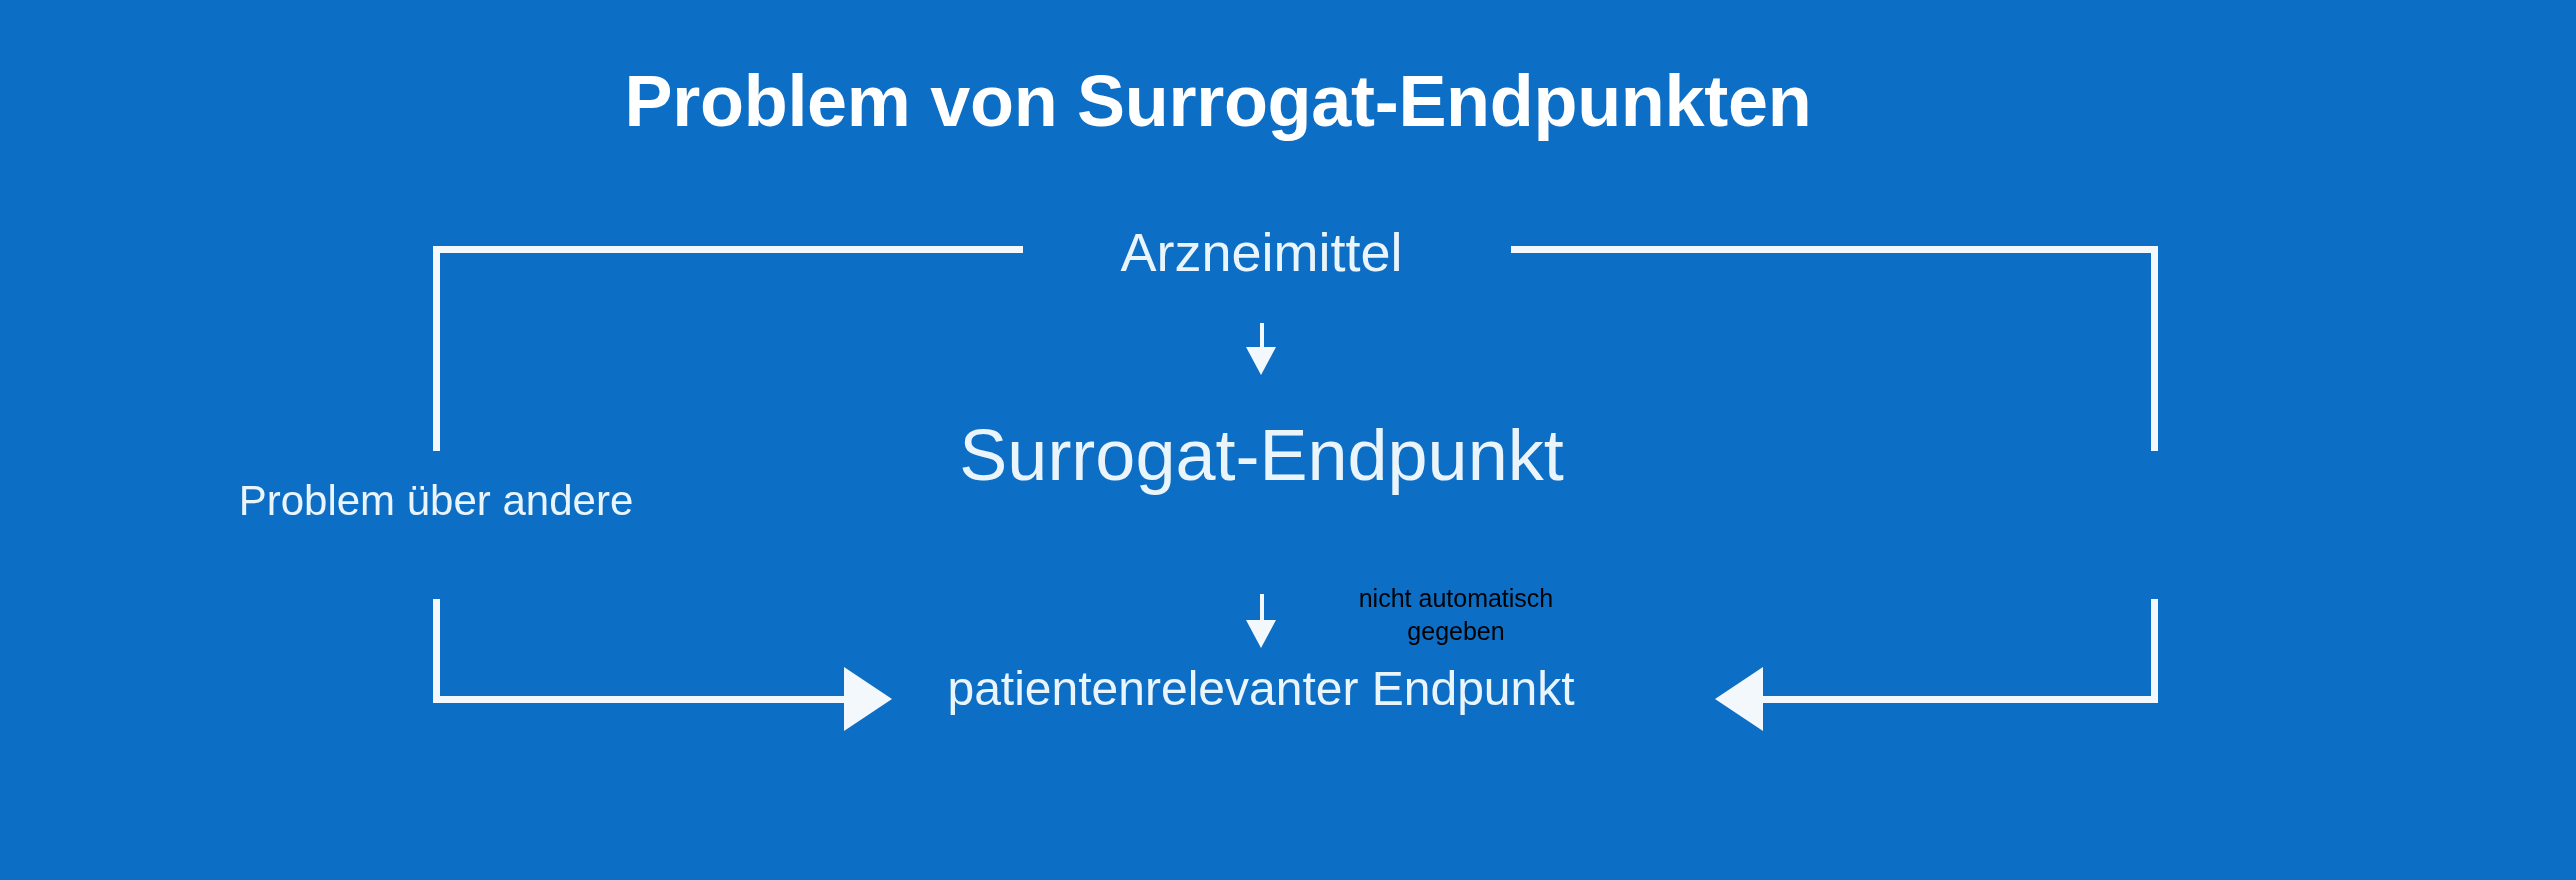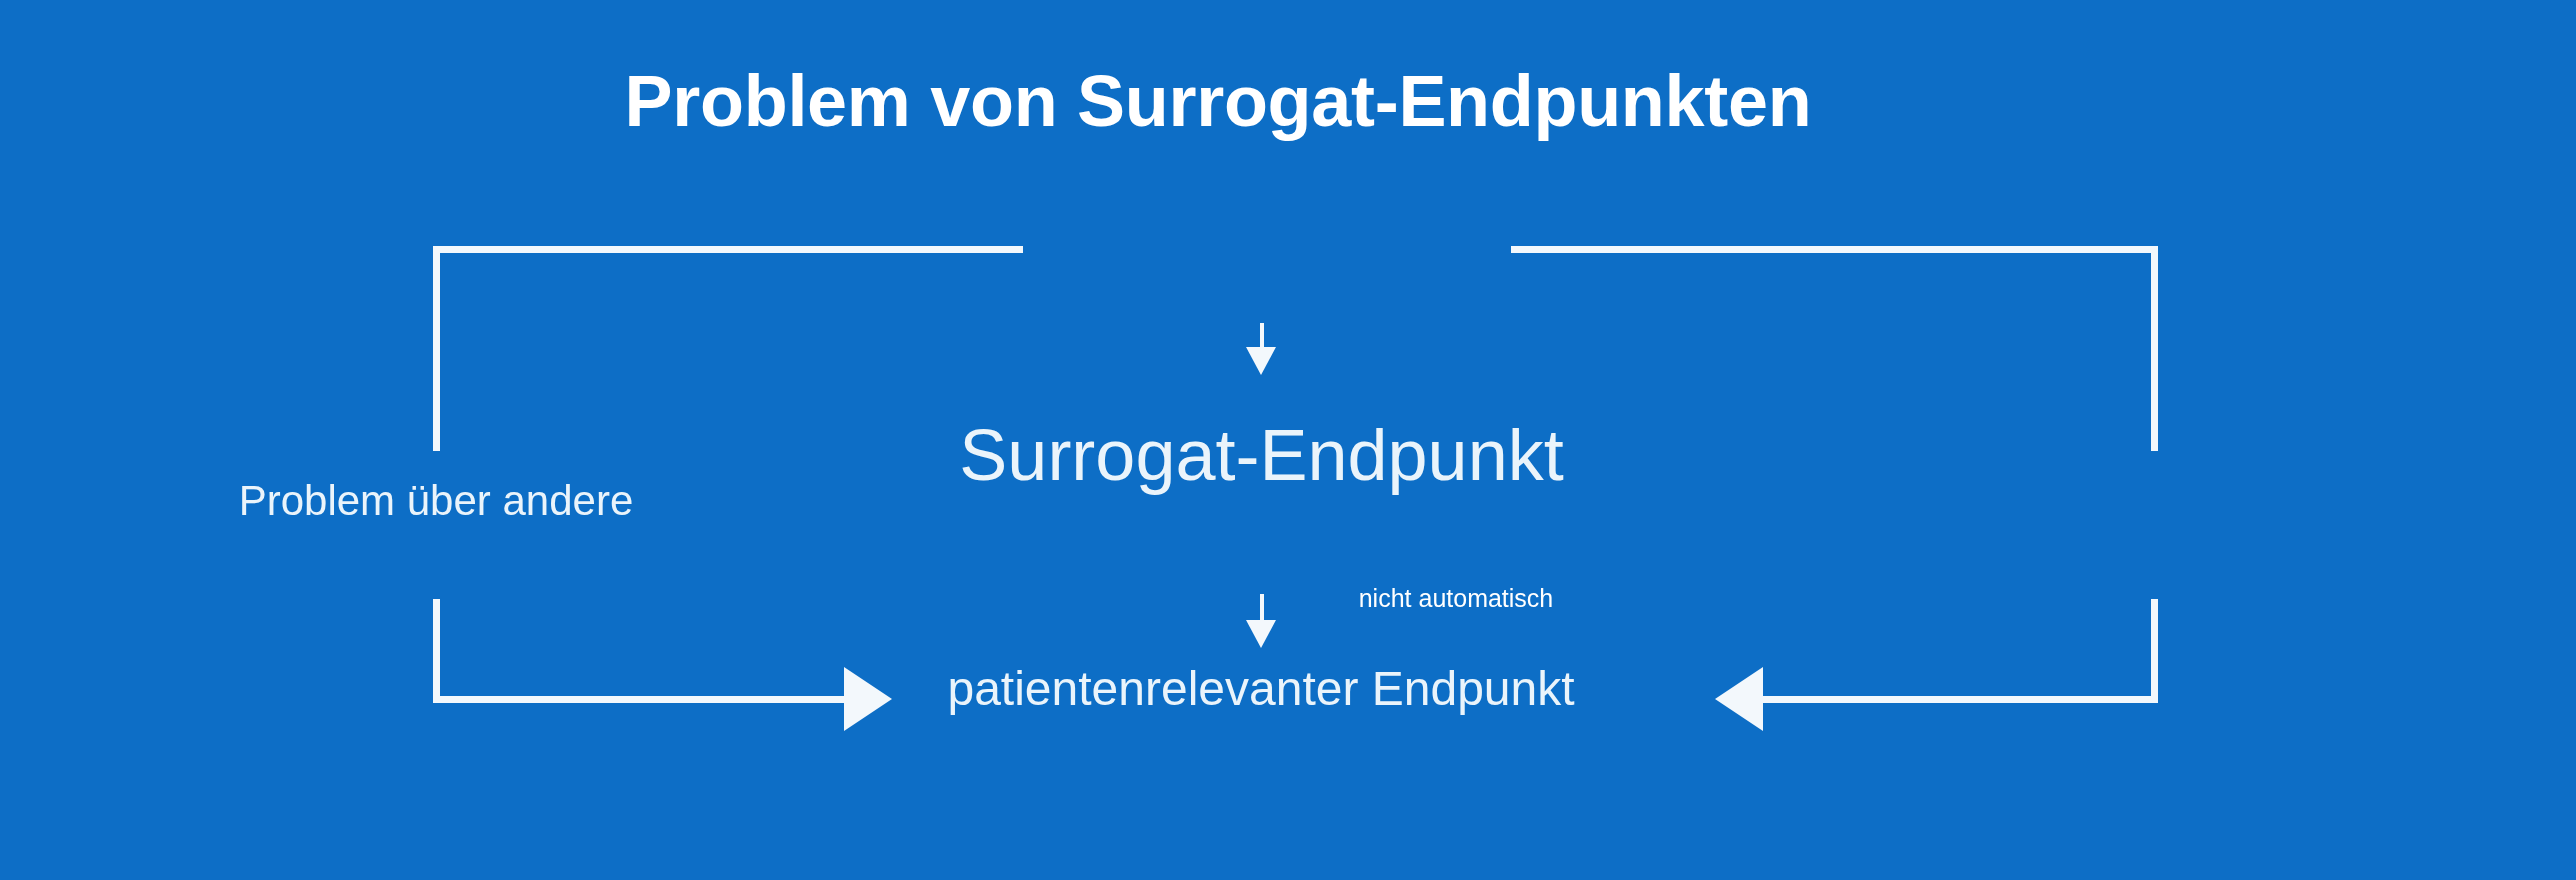--- a/index.html
+++ b/index.html
@@ -82,21 +82,21 @@
     width: 631px;
     font-size: 42px;
   }
 
   .note-small {
     position: absolute;
     left: 1315px;
     top: 582px;
     width: 282px;
     text-align: center;
-    color: #ffffff;
+    color: #000000;
     font-size: 25px;
     line-height: 1.3;
     white-space: nowrap;
   }
 
   
   .hline {
     position: absolute;
     height: 7.4px;
     background: #f3f8fc;
@@ -163,37 +163,41 @@
   <div class="hline" style="left:433px; top:696px; width:413px;"></div>
 
   <div class="arrow-head-right" style="left:844px; top:667px;"></div>
 
   <div class="hline" style="left:1511px; top:246px; width:647px;"></div>
   <div class="vline" style="left:2151px; top:246px; height:205px;"></div>
   <div class="vline" style="left:2151px; top:599px; height:104px;"></div>
   <div class="hline" style="left:1763px; top:696px; width:395px;"></div>
   <div class="arrow-head-left" style="left:1715px; top:667px;"></div>
 
+  <div class="node center-top">
+    <span class="node-line">Arzneimittel</span>
+  </div>
 
   <div class="down-arrow" style="left:1257px; top:323px; height:50px;">
     <div class="shaft" style="height:28px;"></div>
     <div class="head" style="top:24px;"></div>
   </div>
 
   <div class="node center-mid">
     <span class="node-line">Surrogat-Endpunkt</span>
   </div>
 
   <div class="down-arrow" style="left:1257px; top:594px; height:54px;">
     <div class="shaft" style="height:31px;"></div>
     <div class="head" style="top:25.5px;"></div>
   </div>
 
   <div class="note-small">
     <span class="node-line">nicht automatisch</span>
+    <span class="node-line">gegeben</span>
   </div>
 
   <div class="node center-bottom">
     <span class="node-line">patientenrelevanter Endpunkt</span>
   </div>
 
   <div class="node side-left">
     <span class="node-line">Problem über andere</span>
   </div>
 

